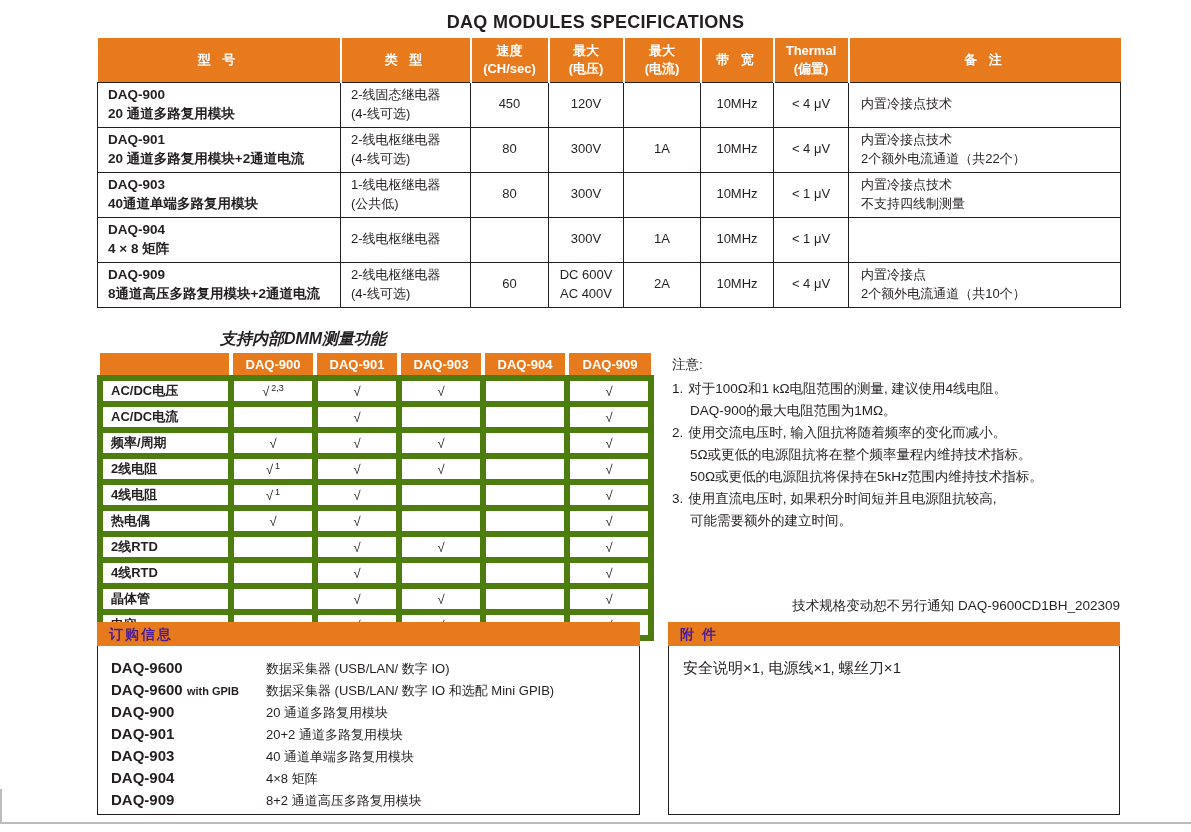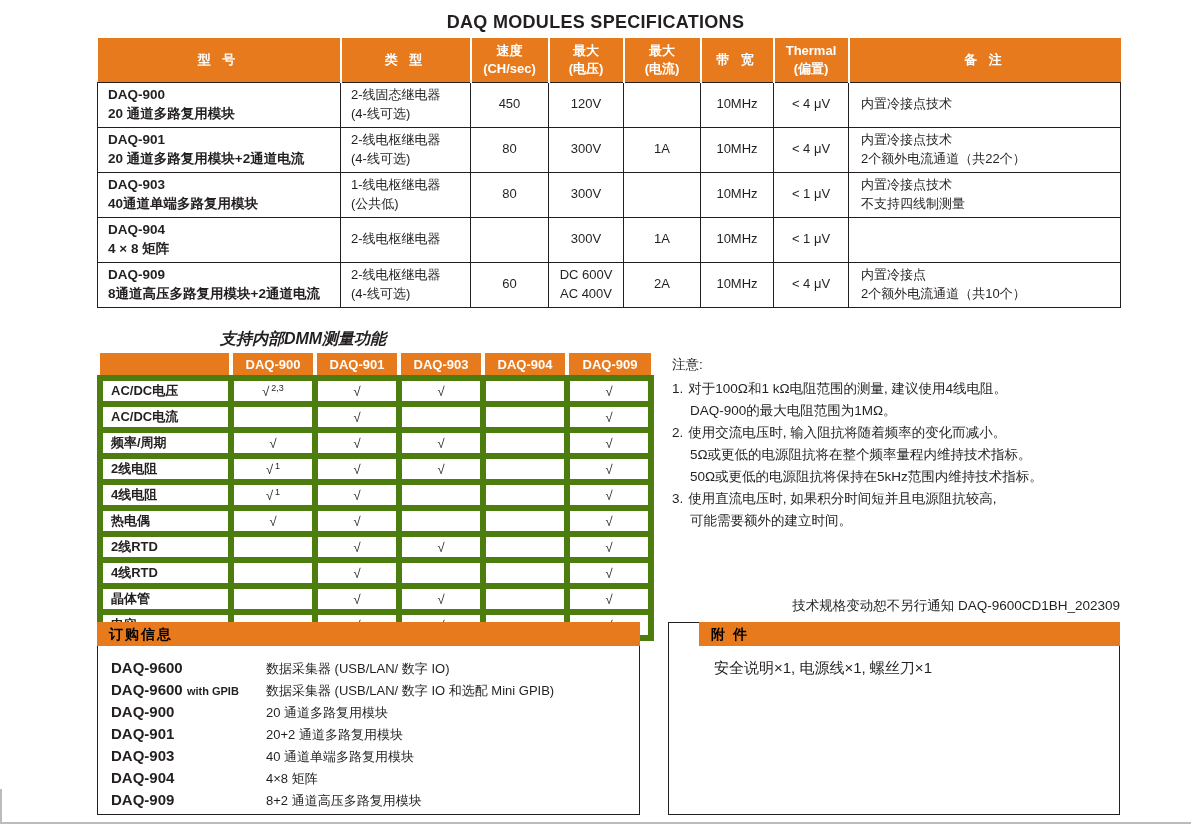--- a/index.html
+++ b/index.html
@@ -64,23 +64,23 @@
   .notes .nl.cont { padding-left: 18px; }
 
   .footer-note {
     position: absolute; top: 597px; right: 71px;
     font-size: 13.5px; text-align: right; margin-left: 28px;
   }
 
   
   .info-box { position: absolute; top: 622px; height: 193px; border: 1px solid #231F20; background: #fff; }
   .order-box { left: 97px; width: 543px; }
-  .acc-box { left: 668px; width: 452px; padding-left: 31px; }
+  .acc-box { left: 668px; width: 452px; }
   .box-header {
-    background: #E87A1E; color: #000000; font-weight: bold; font-size: 14px;
+    background: #E87A1E; color: #4c1d95; font-weight: bold; font-size: 14px;
     height: 24px; line-height: 24px; padding-left: 12px; letter-spacing: 2px;
     margin: -1px -1px 0 -1px;
   }
   .order-rows { padding: 13px 0 0 13px; }
   .order-row { display: flex; align-items: baseline; height: 22px; }
   .order-row .om { width: 155px; font-weight: bold; font-size: 15px; }
   .order-row .om .sfx { font-size: 11px; margin-top: 16px; }
   .order-row .od { font-size: 13px; }
   .acc-content { padding: 13px 14px; font-size: 15px; }
 

